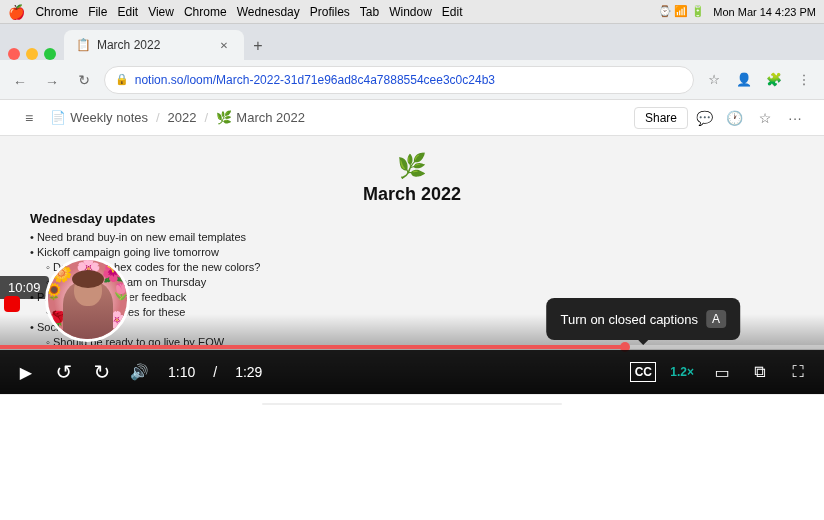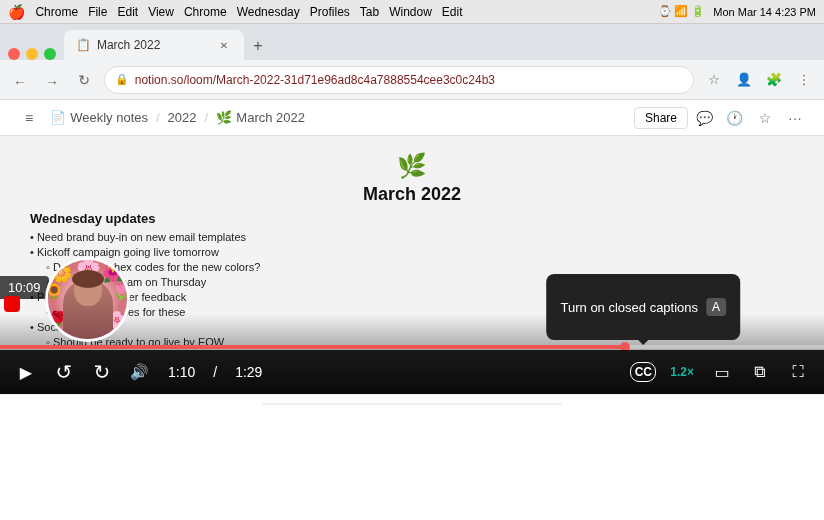--- a/index.html
+++ b/index.html
@@ -110,21 +110,21 @@
       border: 1px solid #ddd;
       border-radius: 14px;
       display: flex;
       align-items: center;
       padding: 0 10px;
       font-size: 12px;
       color: #333;
       gap: 6px;
     }
     .lock-icon { font-size: 11px; color: #666; }
-    .url-text { color: #7f1d1d; font-size: 12px; }
+    .url-text { color: #1d4ed8; font-size: 12px; }
     .url-actions {
       display: flex;
       gap: 6px;
       align-items: center;
     }
     .url-action-btn {
       width: 24px;
       height: 24px;
       display: flex;
       align-items: center;
@@ -320,21 +320,21 @@
     .cc-btn-wrapper {
       position: relative;
     }
     .cc-tooltip {
       position: absolute;
       bottom: 42px;
       left: 50%;
       transform: translateX(-50%);
       background: #222;
       color: #fff;
-      padding: 24px 14px;
+      padding: 12px 14px;
       border-radius: 8px;
       font-size: 13px;
       white-space: nowrap;
       display: flex;
       align-items: center;
       gap: 8px;
     }
     .cc-tooltip::after {
       content: '';
       position: absolute;
@@ -531,21 +531,21 @@
     <span class="time-display">1:10</span>
     <span class="time-display">/</span>
     <span class="time-display">1:29</span>
     <div class="ctrl-spacer"></div>
 
     <div class="cc-btn-wrapper">
       <div class="cc-tooltip">
         <span>Turn on closed captions</span>
         <span class="cc-kbd">A</span>
       </div>
-      <div class="ctrl-btn" style="font-size:12px;font-weight:600;border:1px solid #fff;border-radius:9px;width:26px;height:20px;">CC</div>
+      <div class="ctrl-btn" style="font-size:12px;font-weight:600;border:1px solid #fff;border-radius:0;width:26px;height:20px;">CC</div>
     </div>
 
     <div class="speed-btn">1.2×</div>
     <div class="ctrl-btn" style="font-size:16px;">▭</div>
     <div class="ctrl-btn" style="font-size:16px;">⧉</div>
     <div class="ctrl-btn" style="font-size:16px;">⛶</div>
   </div>
 </div>
 
 <div style="background:#fff;height:calc(520px - 24px - 36px - 40px - 36px - 258px);border-top:1px solid #eee;display:flex;justify-content:center;align-items:flex-start;padding-top:8px;">

